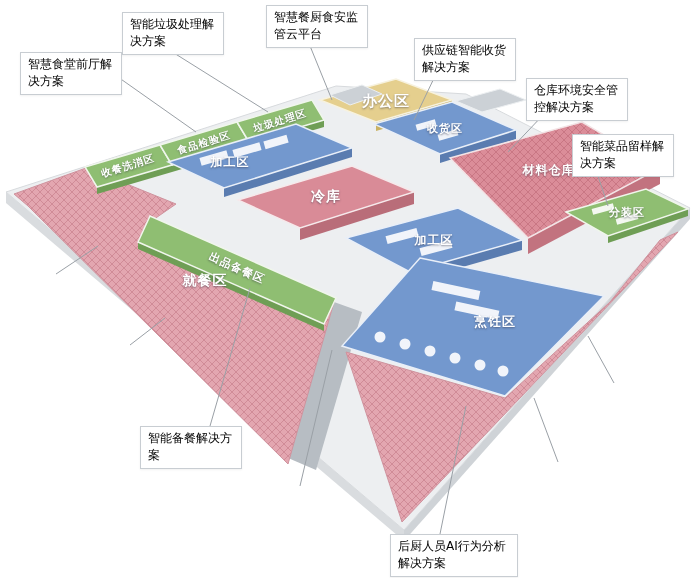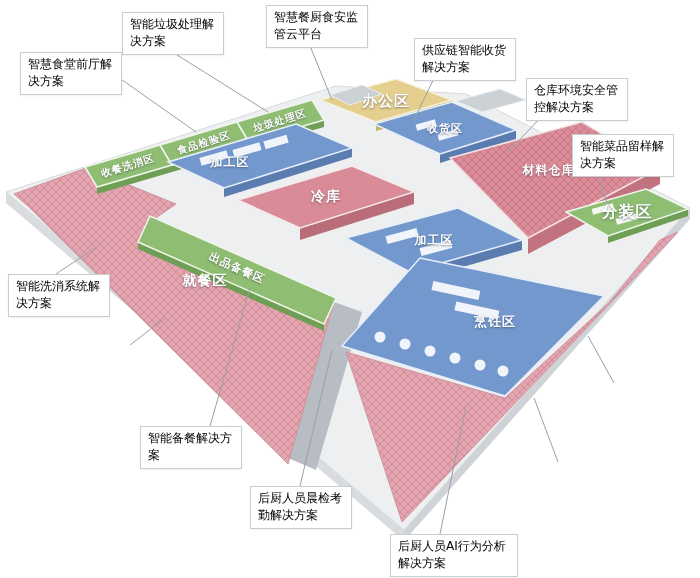--- a/index.html
+++ b/index.html
@@ -131,27 +131,25 @@
   <div class="zl" style="left:204px;top:143px;font-size:10px;transform:translate(-50%,-50%) rotate(-17deg)">食品检验区</div>
   <div class="zl" style="left:280px;top:121px;font-size:10px;transform:translate(-50%,-50%) rotate(-17deg)">垃圾处理区</div>
   <div class="zl" style="left:386px;top:101px;font-size:15px;transform:translate(-50%,-50%)">办公区</div>
   <div class="zl" style="left:445px;top:128px;font-size:11px;transform:translate(-50%,-50%)">收货区</div>
   <div class="zl" style="left:230px;top:162px;font-size:12px;transform:translate(-50%,-50%)">加工区</div>
   <div class="zl" style="left:326px;top:197px;font-size:14px;transform:translate(-50%,-50%)">冷库</div>
   <div class="zl" style="left:555px;top:170px;font-size:12px;transform:translate(-50%,-50%)">材料仓库区</div>
   <div class="zl" style="left:434px;top:240px;font-size:12px;transform:translate(-50%,-50%)">加工区</div>
   <div class="zl" style="left:237px;top:268px;font-size:11px;transform:translate(-50%,-50%) rotate(24deg)">出品备餐区</div>
   <div class="zl" style="left:205px;top:281px;font-size:14px;transform:translate(-50%,-50%)">就餐区</div>
-  <div class="zl" style="left:627px;top:212px;font-size:16px;transform:translate(-50%,-50%)">分装区</div>
+  <div class="zl" style="left:627px;top:212px;font-size:11px;transform:translate(-50%,-50%)">分装区</div>
   <div class="zl" style="left:495px;top:322px;font-size:13px;transform:translate(-50%,-50%)">烹饪区</div>
 
   <div class="callout" style="left:122px;top:12px">智能垃圾处理解决方案</div>
   <div class="callout" style="left:266px;top:5px">智慧餐厨食安监管云平台</div>
   <div class="callout" style="left:20px;top:52px">智慧食堂前厅解决方案</div>
   <div class="callout" style="left:414px;top:38px">供应链智能收货解决方案</div>
   <div class="callout" style="left:526px;top:78px">仓库环境安全管控解决方案</div>
   <div class="callout" style="left:572px;top:134px">智能菜品留样解决方案</div>
-  <div class="callout" style="left:8px;top:274px">智能洗消系统解决方案</div>
   <div class="callout" style="left:140px;top:426px">智能备餐解决方案</div>
-  <div class="callout" style="left:250px;top:486px">后厨人员晨检考勤解决方案</div>
   <div class="callout wide" style="left:390px;top:534px">后厨人员AI行为分析解决方案</div>
 
 </div>
 
 </body></html>

